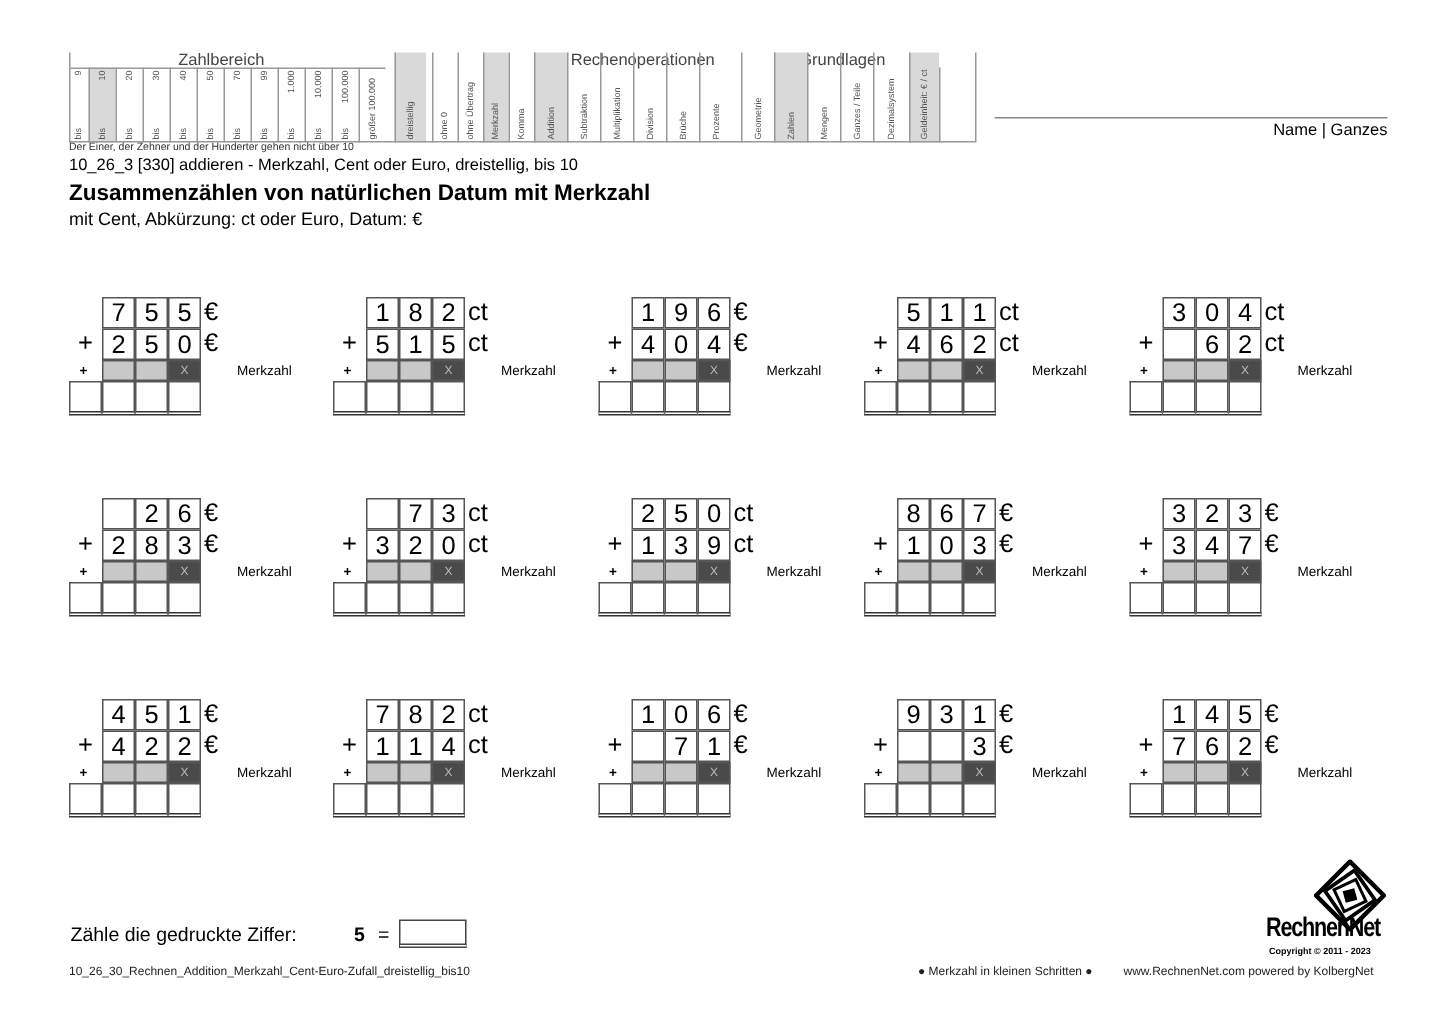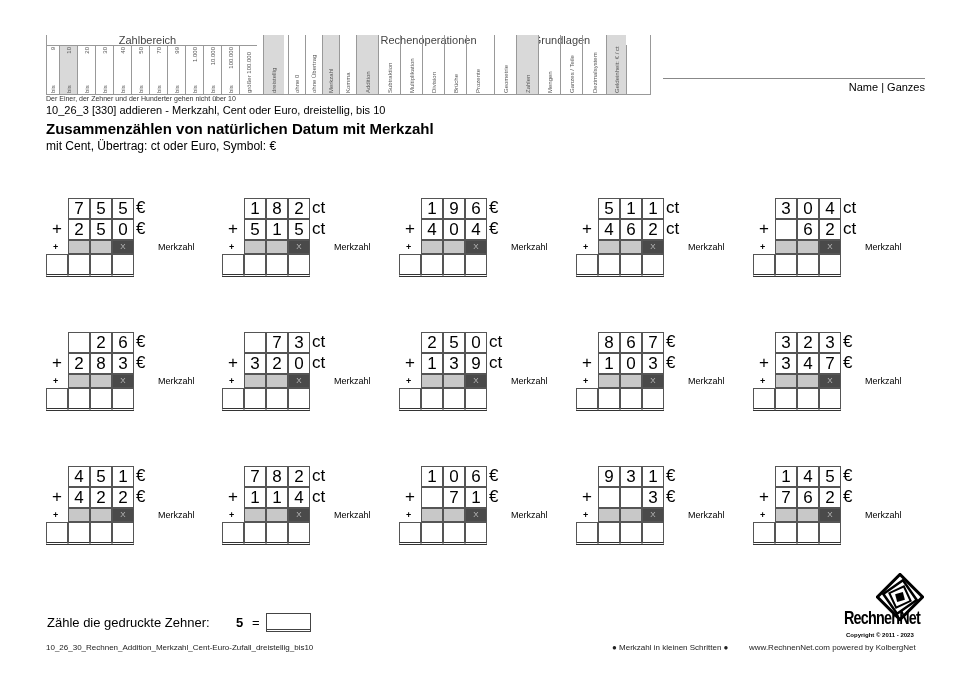--- a/index.html
+++ b/index.html
@@ -152,21 +152,21 @@
     </div>
     <div class="hcell" style="left: 580px; width: 24px;"></div>
     <div class="hbottom" style="width: 604px;"></div>
     <div class="hline-top" style="left: 0px; top: 10px; width: 211px;"></div>
     <div style="position: absolute; left: 604px; top: 0px; width: 1px; height: 60px; background: rgb(153, 153, 153);"></div>
   </div>
 
 <div class="note">Der Einer, der Zehner und der Hunderter gehen nicht über 10</div>
 <div class="code">10_26_3   [330]   addieren - Merkzahl, Cent oder Euro, dreistellig, bis 10</div>
 <div class="title">Zusammenzählen von natürlichen Datum mit Merkzahl</div>
-<div class="subtitle">mit Cent, Übertrag: ct oder Euro, Symbol: €</div>
+<div class="subtitle">mit Cent, Abkürzung: ct oder Euro, Datum: €</div>
 
 <div class="name-line"></div>
 <div class="name-label">Name | Ganzes</div>
 
 <div id="problems">
     <div class="prob" style="left: 46px; top: 198px;">
       <div class="cell" style="left:22px;top:0">7</div>
       <div class="cell" style="left:44px;top:0">5</div>
       <div class="cell" style="left:66px;top:0">5</div>
       <div class="unit" style="left:90px;top:0">€</div>
@@ -460,21 +460,21 @@
       <div class="carry" style="left:44px;top:42px"></div>
       <div class="carry dark" style="left:66px;top:42px">X</div>
       <div class="merk" style="left:112px;top:44px">Merkzahl</div>
       <div class="res" style="left:0px;top:56px;height:23px"></div>
       <div class="res" style="left:22px;top:56px;height:23px"></div>
       <div class="res" style="left:44px;top:56px;height:23px"></div>
       <div class="res" style="left:66px;top:56px;height:23px"></div>
     </div>
   </div>
 
-<div class="count-label">Zähle die gedruckte Zehner:</div>
+<div class="count-label">Zähle die gedruckte Ziffer:</div>
 <div class="count-digit">5</div>
 <div class="count-eq">=</div>
 <div class="count-box"></div>
 <div class="fname">10_26_30_Rechnen_Addition_Merkzahl_Cent-Euro-Zufall_dreistellig_bis10</div>
 <div class="slogan">● Merkzahl in kleinen Schritten ●</div>
 <div class="web">www.RechnenNet.com powered by KolbergNet</div>
 
 <svg class="logo" viewBox="0 0 48 48">
   <g transform="translate(24,24) rotate(45)">
     <rect x="-16" y="-16" width="32" height="32" fill="none" stroke="#000" stroke-width="3"></rect>

